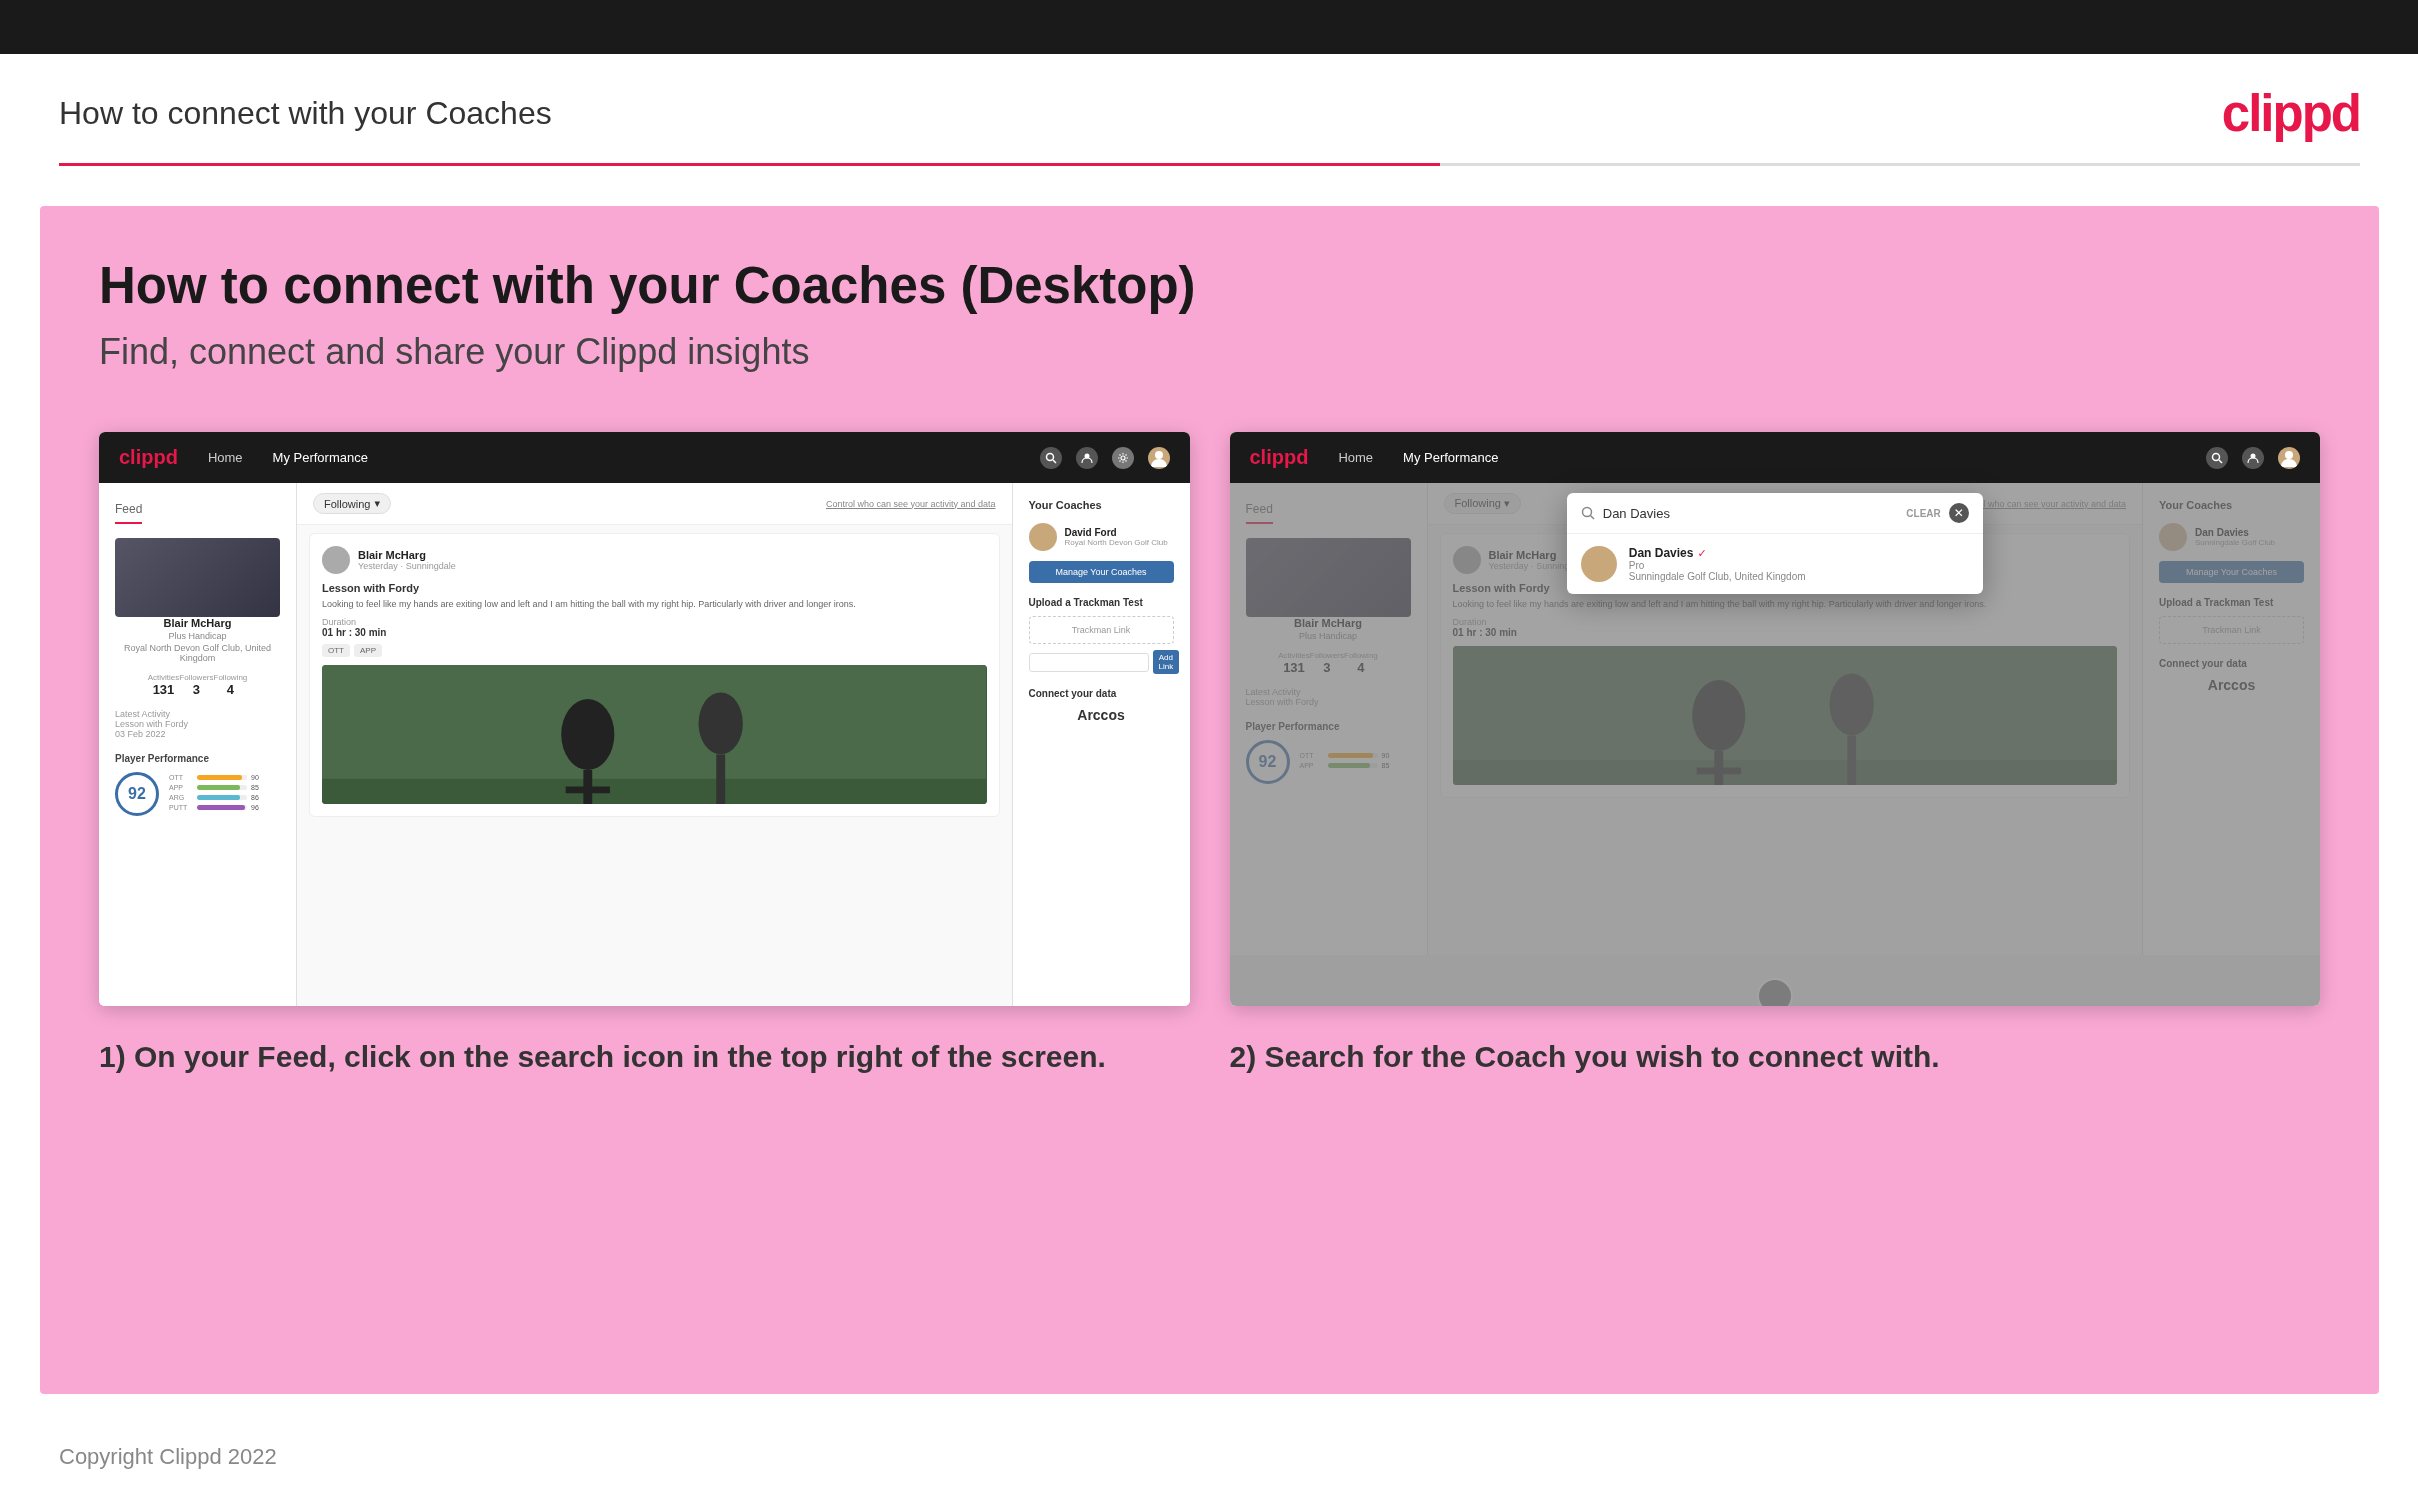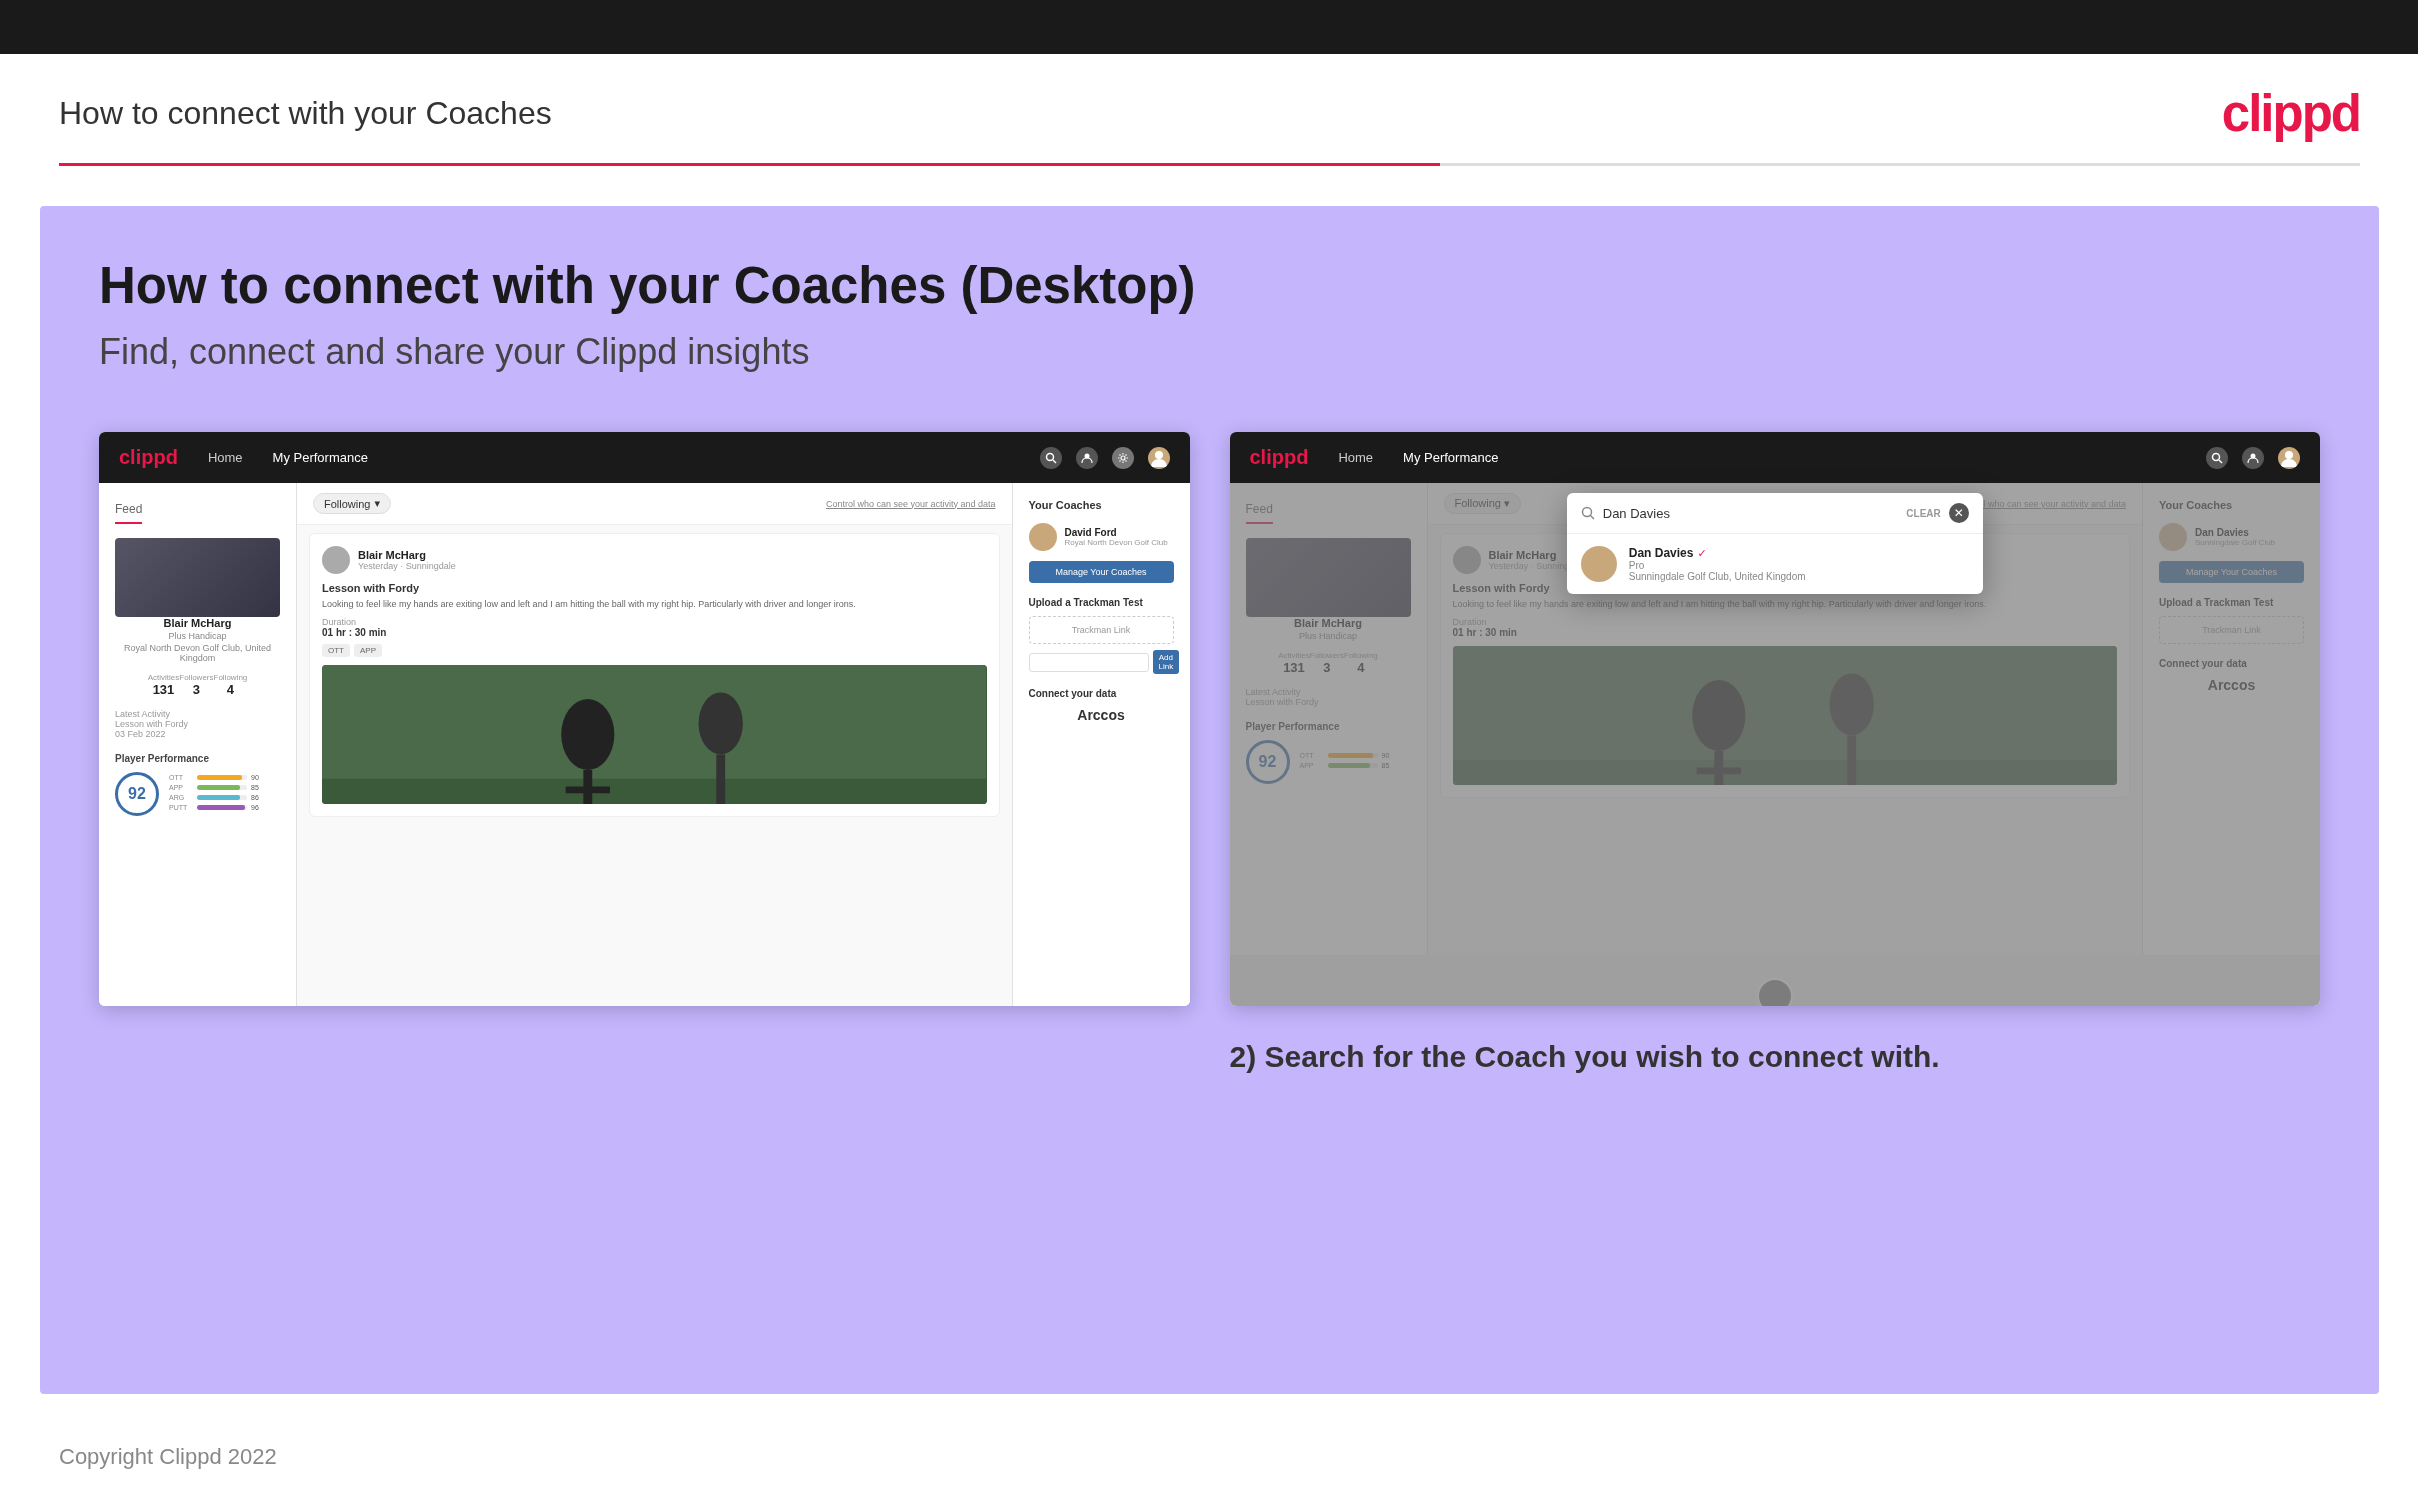--- a/index.html
+++ b/index.html
@@ -39,21 +39,21 @@
 
     
     .header-divider {
       height: 3px;
       background: linear-gradient(to right, #e8174a 60%, #ddd 60%);
       margin: 0 59px;
     }
 
     
     .main-content {
-      background: #c4b5fd;
+      background: #f9a8d4;
       margin: 40px 40px;
       padding: 50px 59px 80px 59px;
       border-radius: 4px;
       min-height: 1188px;
     }
 
     .main-title {
       font-size: 51px;
       font-weight: 700;
       color: #1a1a1a;
@@ -725,20 +725,26 @@
               <div class="connect-section">
                 <div class="upload-title">Connect your data</div>
                 <div class="arccos-logo">Arccos</div>
               </div>
             </div>
 
           </div>
         </div>
       </div>
 
+      <div class="caption">
+        <strong>
+          <span>1)</span>
+          <span>On your Feed, click on the search icon in the top right of the screen.</span>
+        </strong>
+      </div>
     </div>
 
     <div class="screenshot-col">
       <div class="screenshot-frame">
         <div class="app-ui">
 
           <div class="app-nav">
             <span class="app-nav-logo">clippd</span>
             <span class="app-nav-item">Home</span>
             <span class="app-nav-item active">My Performance</span>

